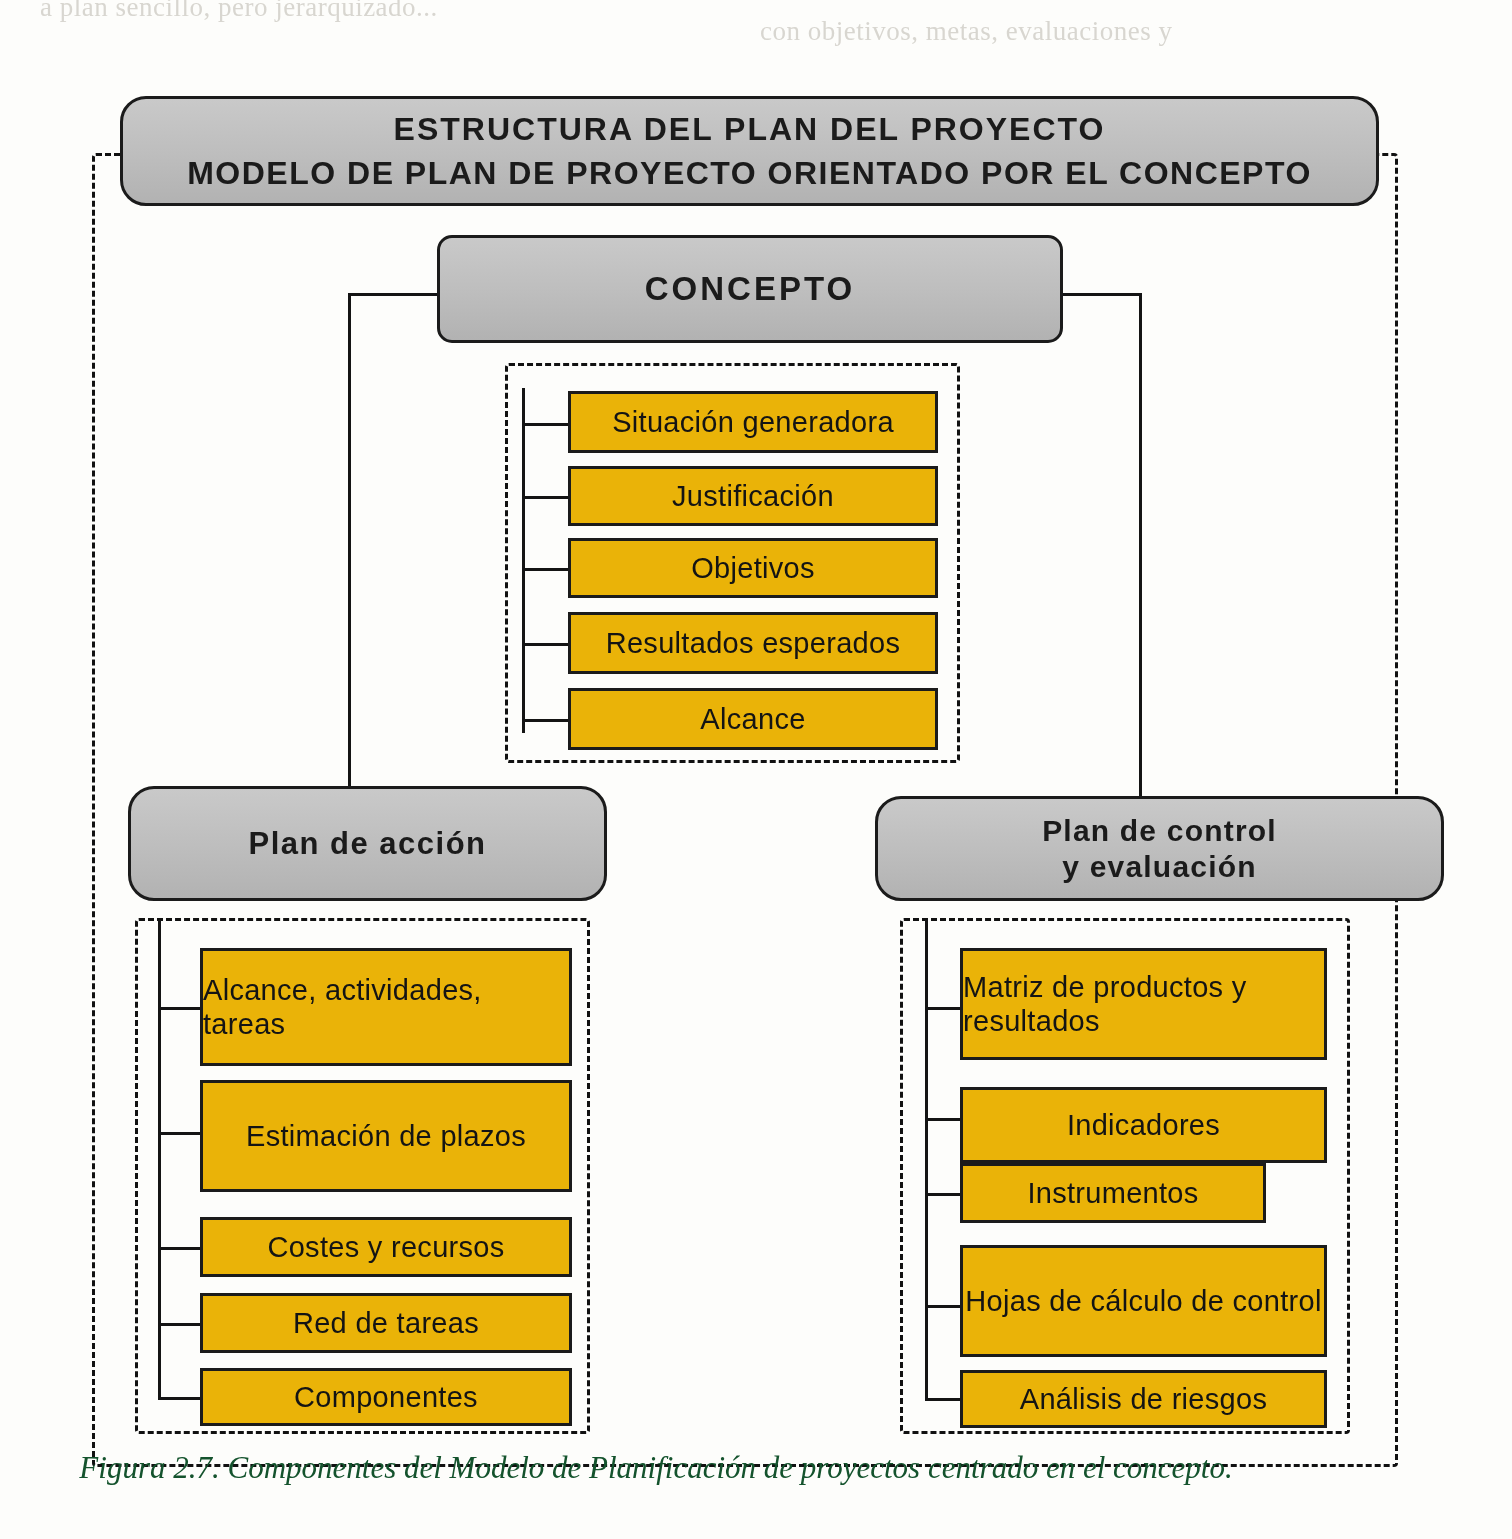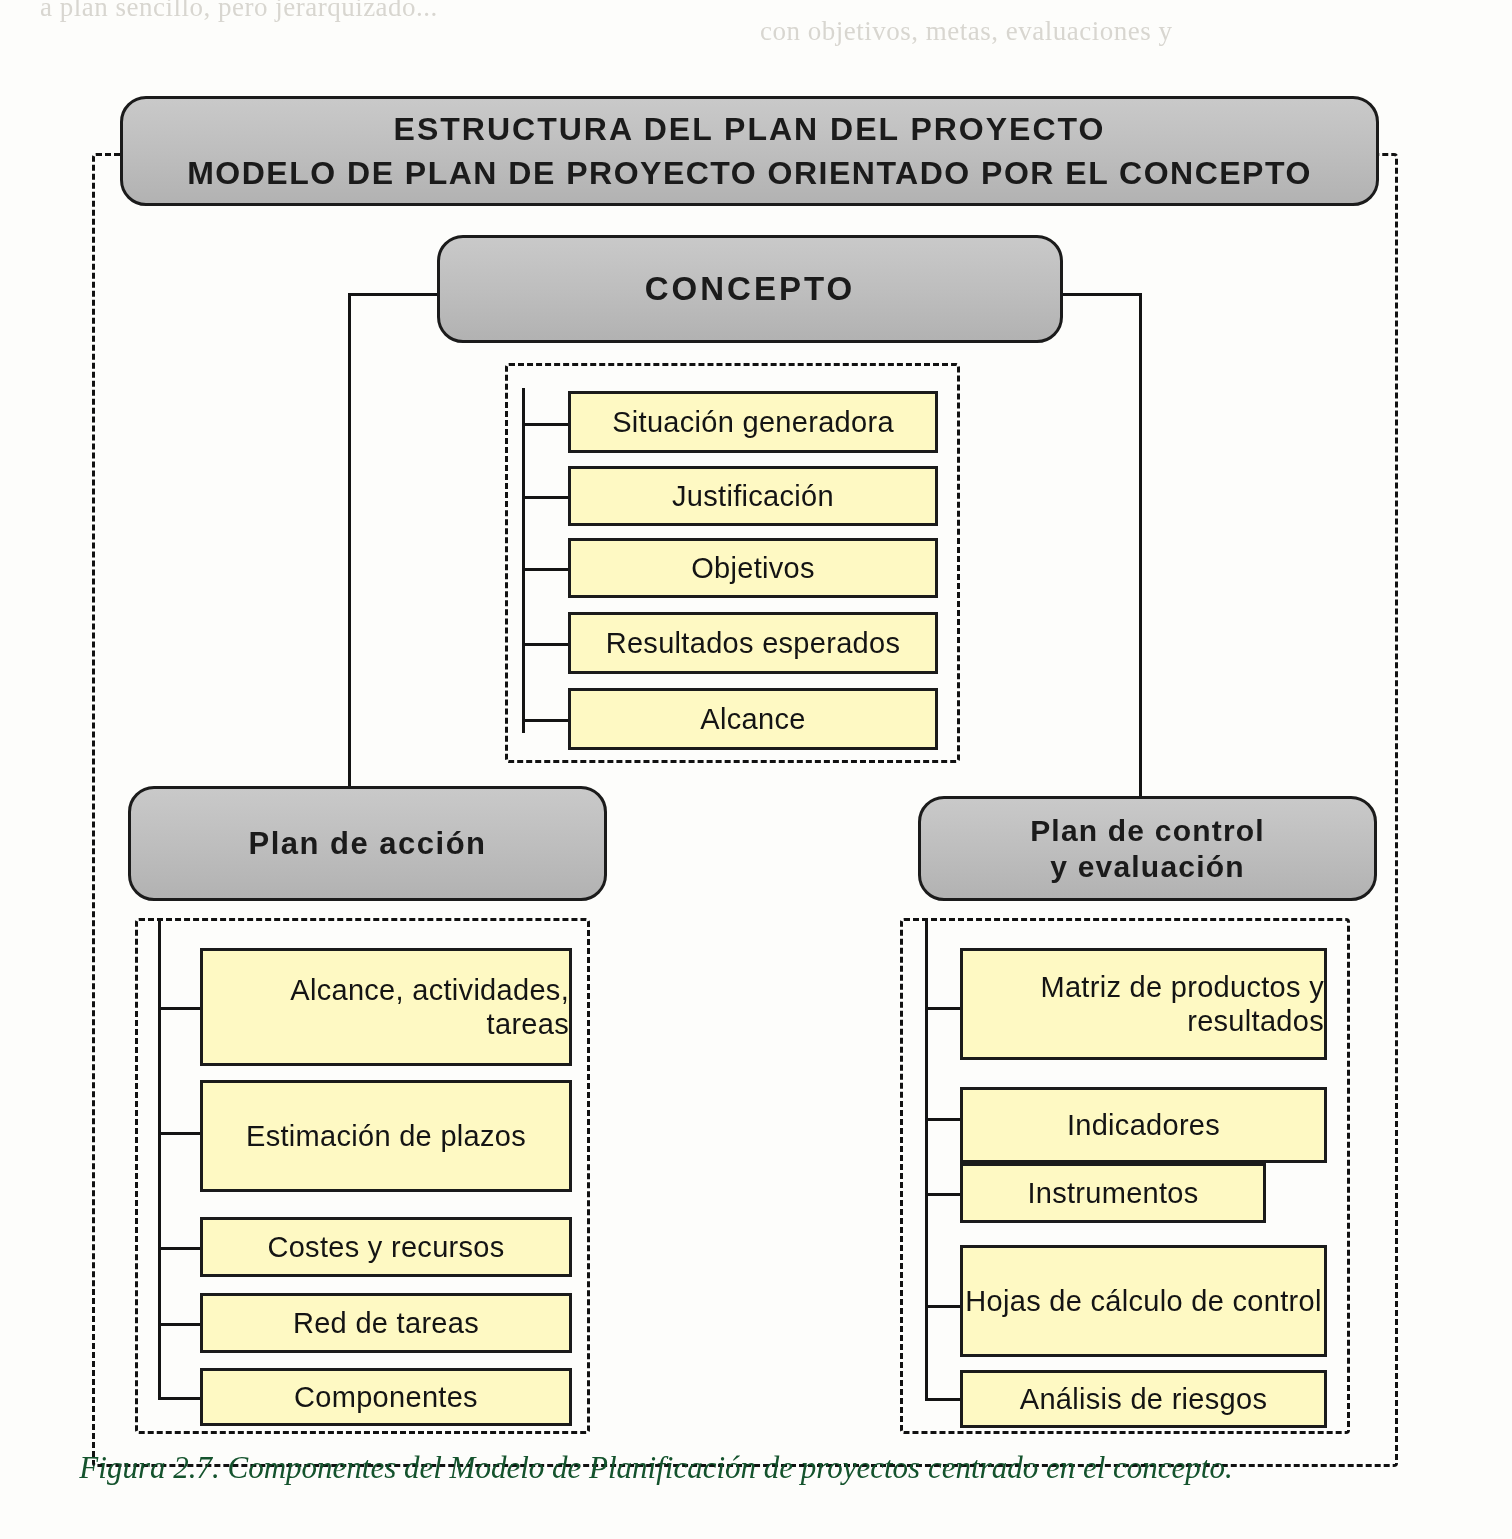--- a/index.html
+++ b/index.html
@@ -76,37 +76,38 @@
   #title-box .line2 { letter-spacing: 1.5px; }
 
   #concepto-box {
     left: 437px;
     top: 195px;
     width: 626px;
     height: 108px;
     font-size: 33px;
     letter-spacing: 3px;
     z-index: 5;
+    border-radius: 15px;
   }
 
   #plan-accion-box {
     left: 128px;
     top: 746px;
     width: 479px;
     height: 115px;
     font-size: 31px;
     letter-spacing: 1.5px;
     z-index: 5;
     justify-content: center;
   }
 
   #plan-control-box {
-    left: 918px;
+    left: 875px;
     top: 756px;
-    width: 459px;
+    width: 569px;
     height: 105px;
     font-size: 30px;
     line-height: 36px;
     letter-spacing: 1.2px;
     z-index: 5;
   }
 
   
   .dashed-group {
     position: absolute;
@@ -114,27 +115,27 @@
     border-radius: 4px;
     box-sizing: border-box;
   }
   #concepto-group { left: 505px; top: 323px; width: 455px; height: 400px; }
   #accion-group   { left: 135px; top: 878px; width: 455px; height: 516px; }
   #control-group  { left: 900px; top: 878px; width: 450px; height: 516px; }
 
   
   .leaf {
     position: absolute;
-    background: #fef9c3;
+    background: #eab308;
     border: 3px solid #1b1b1b;
     box-sizing: border-box;
     display: flex;
     align-items: center;
     justify-content: center;
-    text-align: right;
+    text-align: left;
     font-family: "Liberation Sans", sans-serif;
     color: #141414;
     font-size: 29px;
     line-height: 34px;
     letter-spacing: 0.3px;
   }
 
   
   .line {
     position: absolute;

